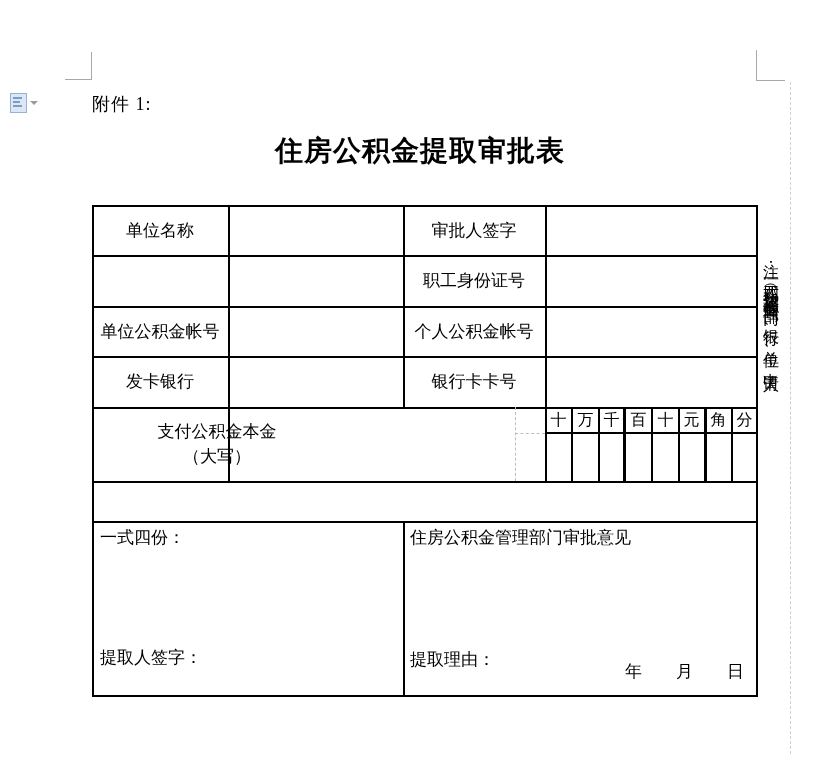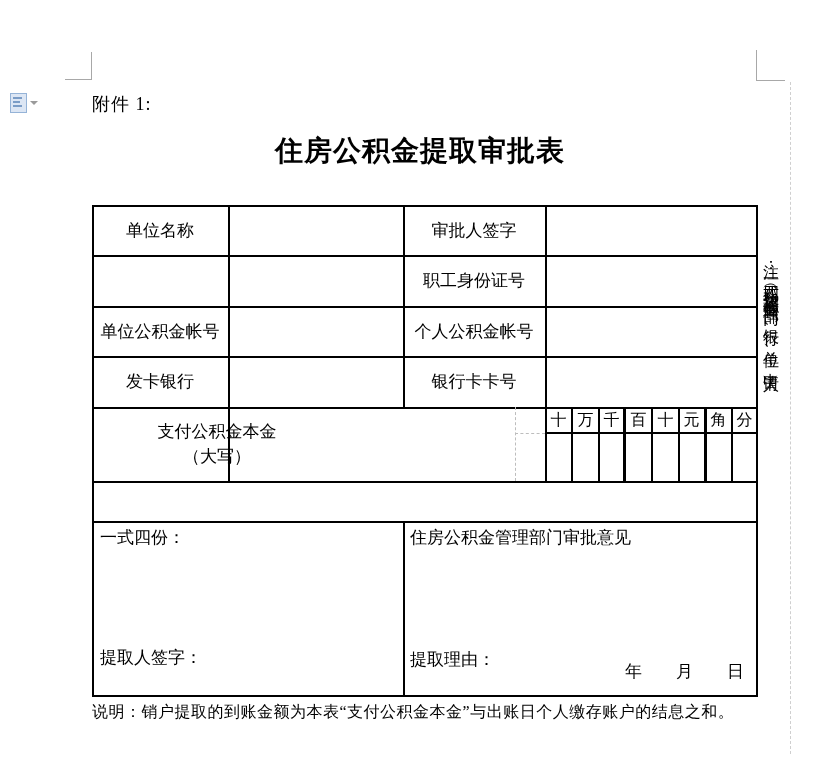--- a/index.html
+++ b/index.html
@@ -127,16 +127,15 @@
     <div class="digit-head" style="left:639px;top:202px;">分</div>
 
 
     <div class="free-text" style="left:8px;top:323px;">一式四份：</div>
     <div class="free-text" style="left:318px;top:323px;">住房公积金管理部门审批意见</div>
     <div class="free-text" style="left:8px;top:443px;">提取人签字：</div>
     <div class="free-text" style="left:318px;top:445px;">提取理由：</div>
     <div class="free-text" style="left:533px;top:445px;margin-top:12px;">年　　月　　日</div>
   </div>
 
-  <div id="note">说明：销户提取的到账金额为本表“支付公积金本金”与出账日个人缴存账户的结息之和。</div>
   <div id="side-note">注：一式四份（住房公积金管理部门、银行、单位、申请人）</div>
 
 </div>
 
 </body></html>

